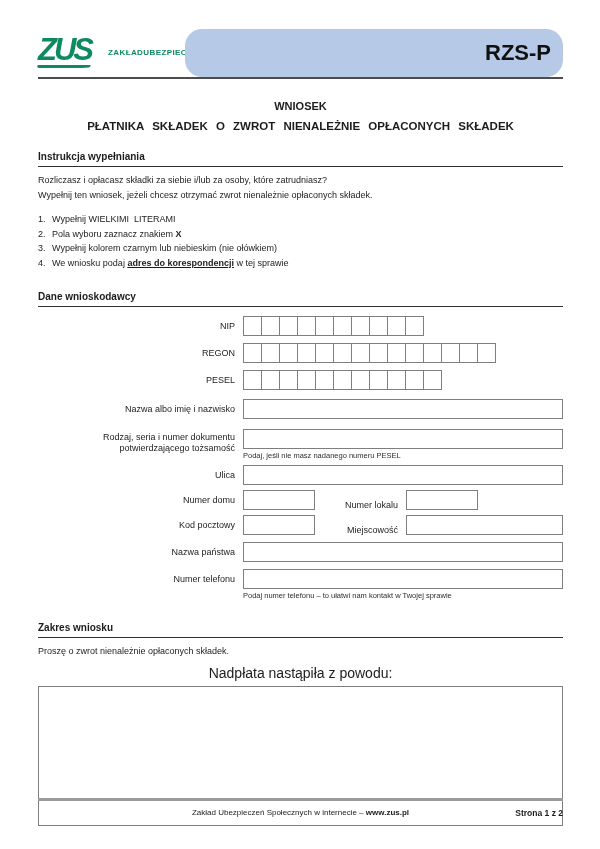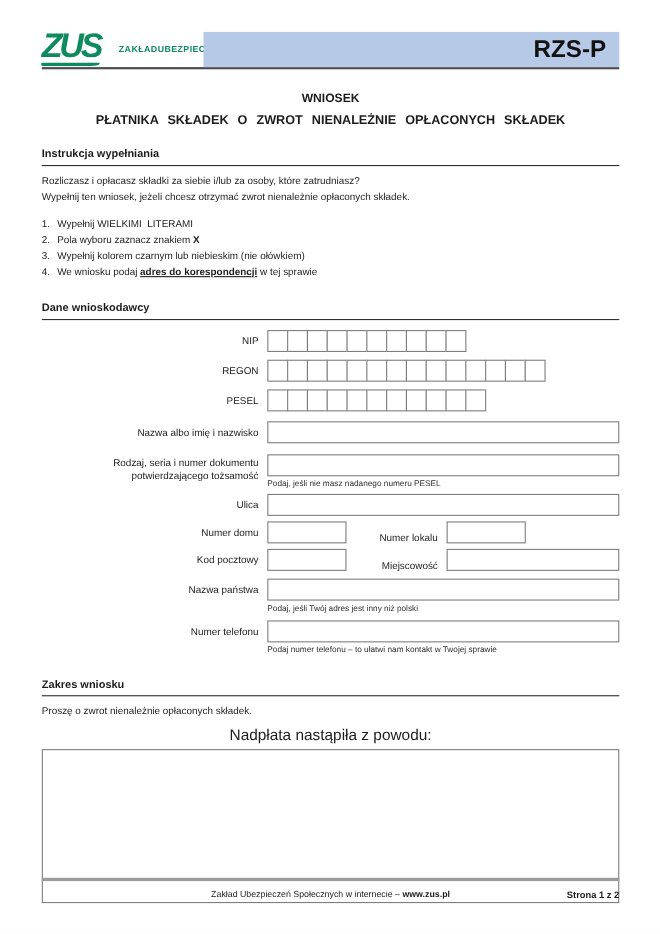--- a/index.html
+++ b/index.html
@@ -4,21 +4,21 @@
 <style>
   html,body{margin:0;padding:0;background:#e9e9e9;}
   .page{
     width:600px;height:849px;margin:0 auto;background:#ffffff;
     position:relative;font-family:"Liberation Sans", sans-serif;color:#1c1c1c;
     overflow:hidden;
   }
   .content{padding:0 37px 0 38px;}
 
   
-  .header-row{margin-top:29px;display:flex;align-items:stretch;height:32px;}
+  .header-row{margin-top:29px;display:flex;align-items:stretch;height:48px;}
   .logo{display:flex;align-items:center;width:147px;flex:0 0 147px;}
   .zus-mark{
     position:relative;font-weight:bold;font-style:italic;font-size:31px;
     letter-spacing:-3px;color:#0e8a5f;line-height:30px;padding:0 8px 6px 0;
   }
   .zus-mark::after{
     content:"";position:absolute;left:-1px;right:9px;bottom:3px;height:3px;
     background:#0e8a5f;border-radius:0 0 60% 8px/0 0 100% 8px;transform:skewX(-28deg);
   }
   .logo-divider{width:1.5px;background:#0e8a5f;height:34px;margin:0 7px 0 2px;}
@@ -106,21 +106,21 @@
     <div class="header-row">
       <div class="logo">
         <span class="zus-mark" style="color: rgb(14, 138, 95);">ZUS</span>
         <span class="logo-divider" style="background: rgb(14, 138, 95);"></span>
         <span class="logo-name" style="color: rgb(14, 138, 95);">
           <span>ZAKŁAD</span>
           <span>UBEZPIECZEŃ</span>
           <span>SPOŁECZNYCH</span>
         </span>
       </div>
-      <div class="banner" id="banner" style="background: rgb(182, 201, 231);">
+      <div class="banner" id="banner" style="background: rgb(182, 201, 231); border-radius: 17px;">
         <span>RZS-P</span>
       </div>
     </div>
     <div class="header-rule"></div>
 
     <div class="title-1">WNIOSEK</div>
     <div class="title-2">PŁATNIKA SKŁADEK O ZWROT NIENALEŻNIE OPŁACONYCH SKŁADEK</div>
 
     <div class="sec-instructions">
       <div class="section-heading">Instrukcja wypełniania</div>
@@ -249,21 +249,20 @@
             <input class="text-input input-sm" type="text" value="" style="">
             <div class="mid-label">Miejscowość</div>
             <input class="text-input input-city" type="text" value="" style="">
           </div>
         </div>
 
         <div class="form-row" style="margin-top:6px;">
           <div class="form-label" style="align-self:flex-start;padding-top:5px;">Nazwa państwa</div>
           <div class="field-area">
             <input class="text-input" type="text" value="" style="">
-            <div class="hint">Podaj, jeśli Twój adres jest inny niż polski</div>
           </div>
         </div>
 
         <div class="form-row" style="margin-top:3px;margin-bottom:0;">
           <div class="form-label" style="align-self:flex-start;padding-top:5px;">Numer telefonu</div>
           <div class="field-area">
             <input class="text-input" type="text" value="" style="">
             <div class="hint">Podaj numer telefonu – to ułatwi nam kontakt w Twojej sprawie</div>
           </div>
         </div>

